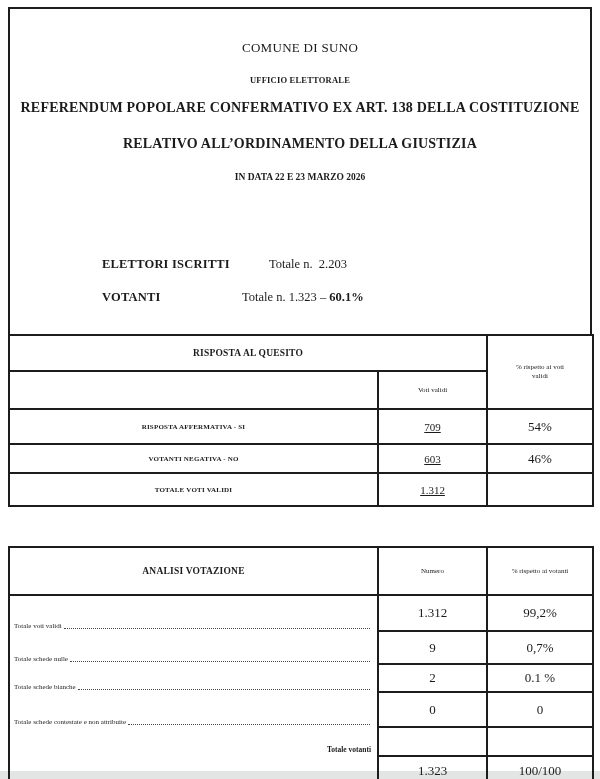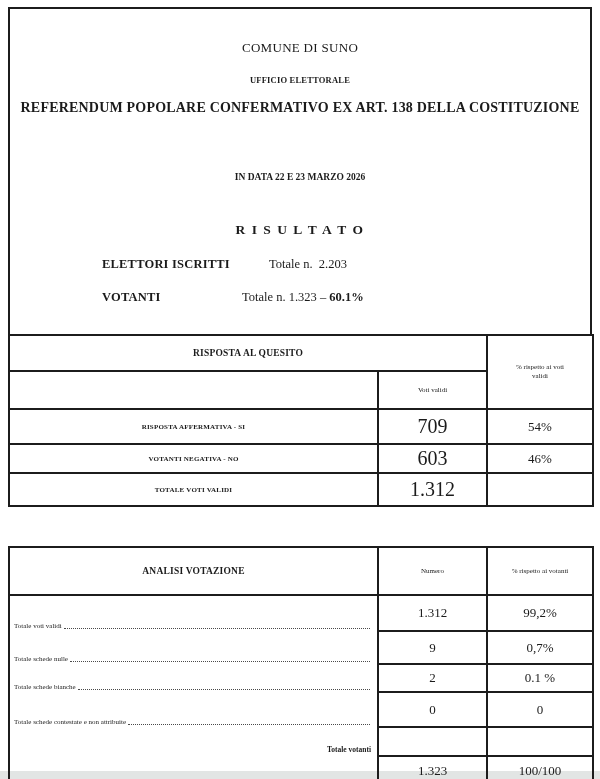--- a/index.html
+++ b/index.html
@@ -32,21 +32,21 @@
   
   table { border-collapse: collapse; table-layout: fixed; border-radius: 28px; }
   .dtable { position: absolute; left: 8px; width: 584px; }
   .dtable td { border: 2px solid #1c1c1c; padding: 0; text-align: center; vertical-align: middle; overflow: hidden; }
   .t1 { top: 334px; }
   .t2 { top: 546px; }
   .th-big   { font-size: 9.5px; font-weight: bold; letter-spacing: .2px; }
   .th-small { font-size: 7px; line-height: 9px; }
   .pct-head { width: 52px; margin: 0 auto; font-size: 7px; line-height: 9px; }
   .cap-label { font-size: 7px; font-weight: bold; letter-spacing: .2px; }
-  .num-big  { font-size: 20px; }
+  .num-big  { font-size: 11px; text-decoration: underline; }
   .num-mid  { font-size: 13px; white-space: pre; }
   
   .labels-cell {
     position: relative; border-bottom: none !important;
     text-align: left; vertical-align: top;
   }
   .leader-row {
     position: absolute; left: 4px; right: 5px; height: 11px;
     display: flex; align-items: flex-end;
   }
@@ -61,22 +61,22 @@
 <body>
 
 <div class="page">
 
   <div class="gray-strip"></div>
 
   <div class="hbox">
     <div class="t-center office" style="top:66px">UFFICIO ELETTORALE</div>
     <div class="t-center title" style="top:31px">COMUNE DI SUNO</div>
     <div class="t-center refline" style="top:91px">REFERENDUM POPOLARE CONFERMATIVO EX ART. 138 DELLA COSTITUZIONE</div>
+    <div class="t-center refline" style="top:127px">RELATIVO ALL’ORDINAMENTO DELLA GIUSTIZIA</div>
     <div class="t-center dateline" style="top:163px">IN DATA 22 E 23 MARZO 2026</div>
-    <div class="t-center risultato" style="top:213px">R I S U L T A T O</div>
 
     <div class="stat-row" style="top:248px">
       <span class="stat-label">ELETTORI ISCRITTI</span>
       <span class="stat-value" style="left:259px">Totale n.  2.203</span>
     </div>
     <div class="stat-row" style="top:281px">
       <span class="stat-label">VOTANTI</span>
       <span class="stat-value" style="left:232px"><span>Totale n. 1.323 – </span><b class="vb">60.1%</b></span>
     </div>
   </div>

